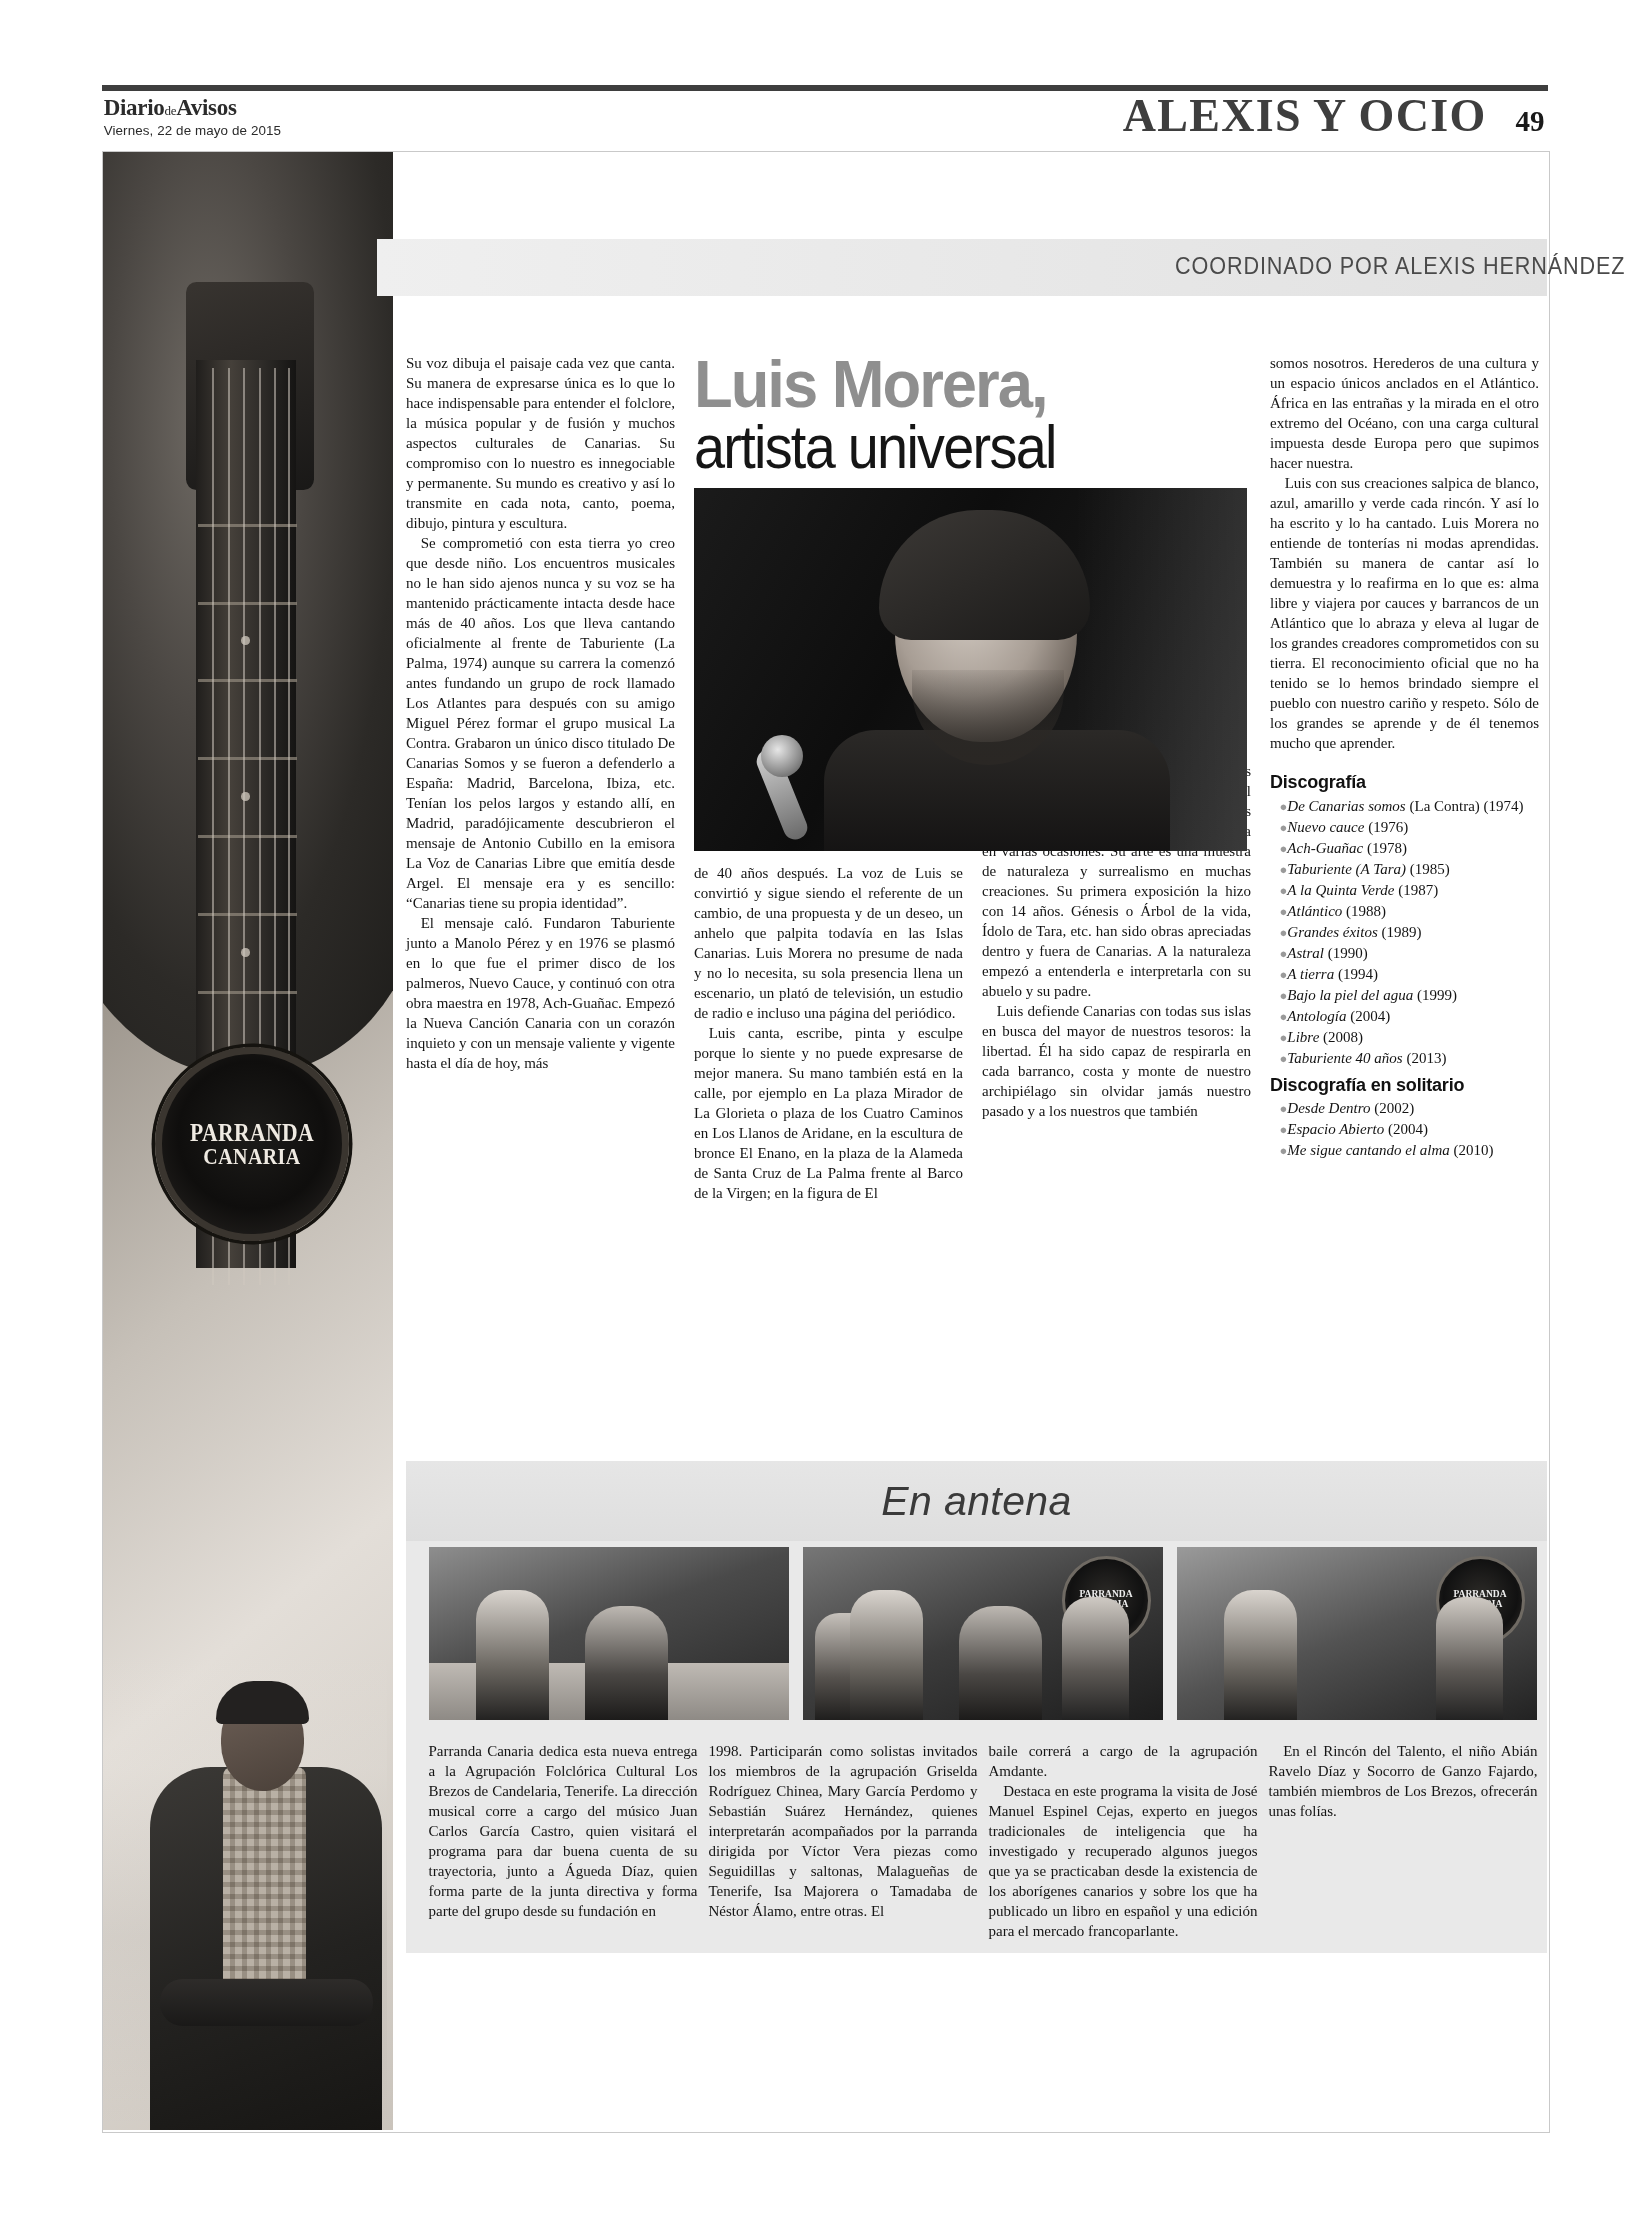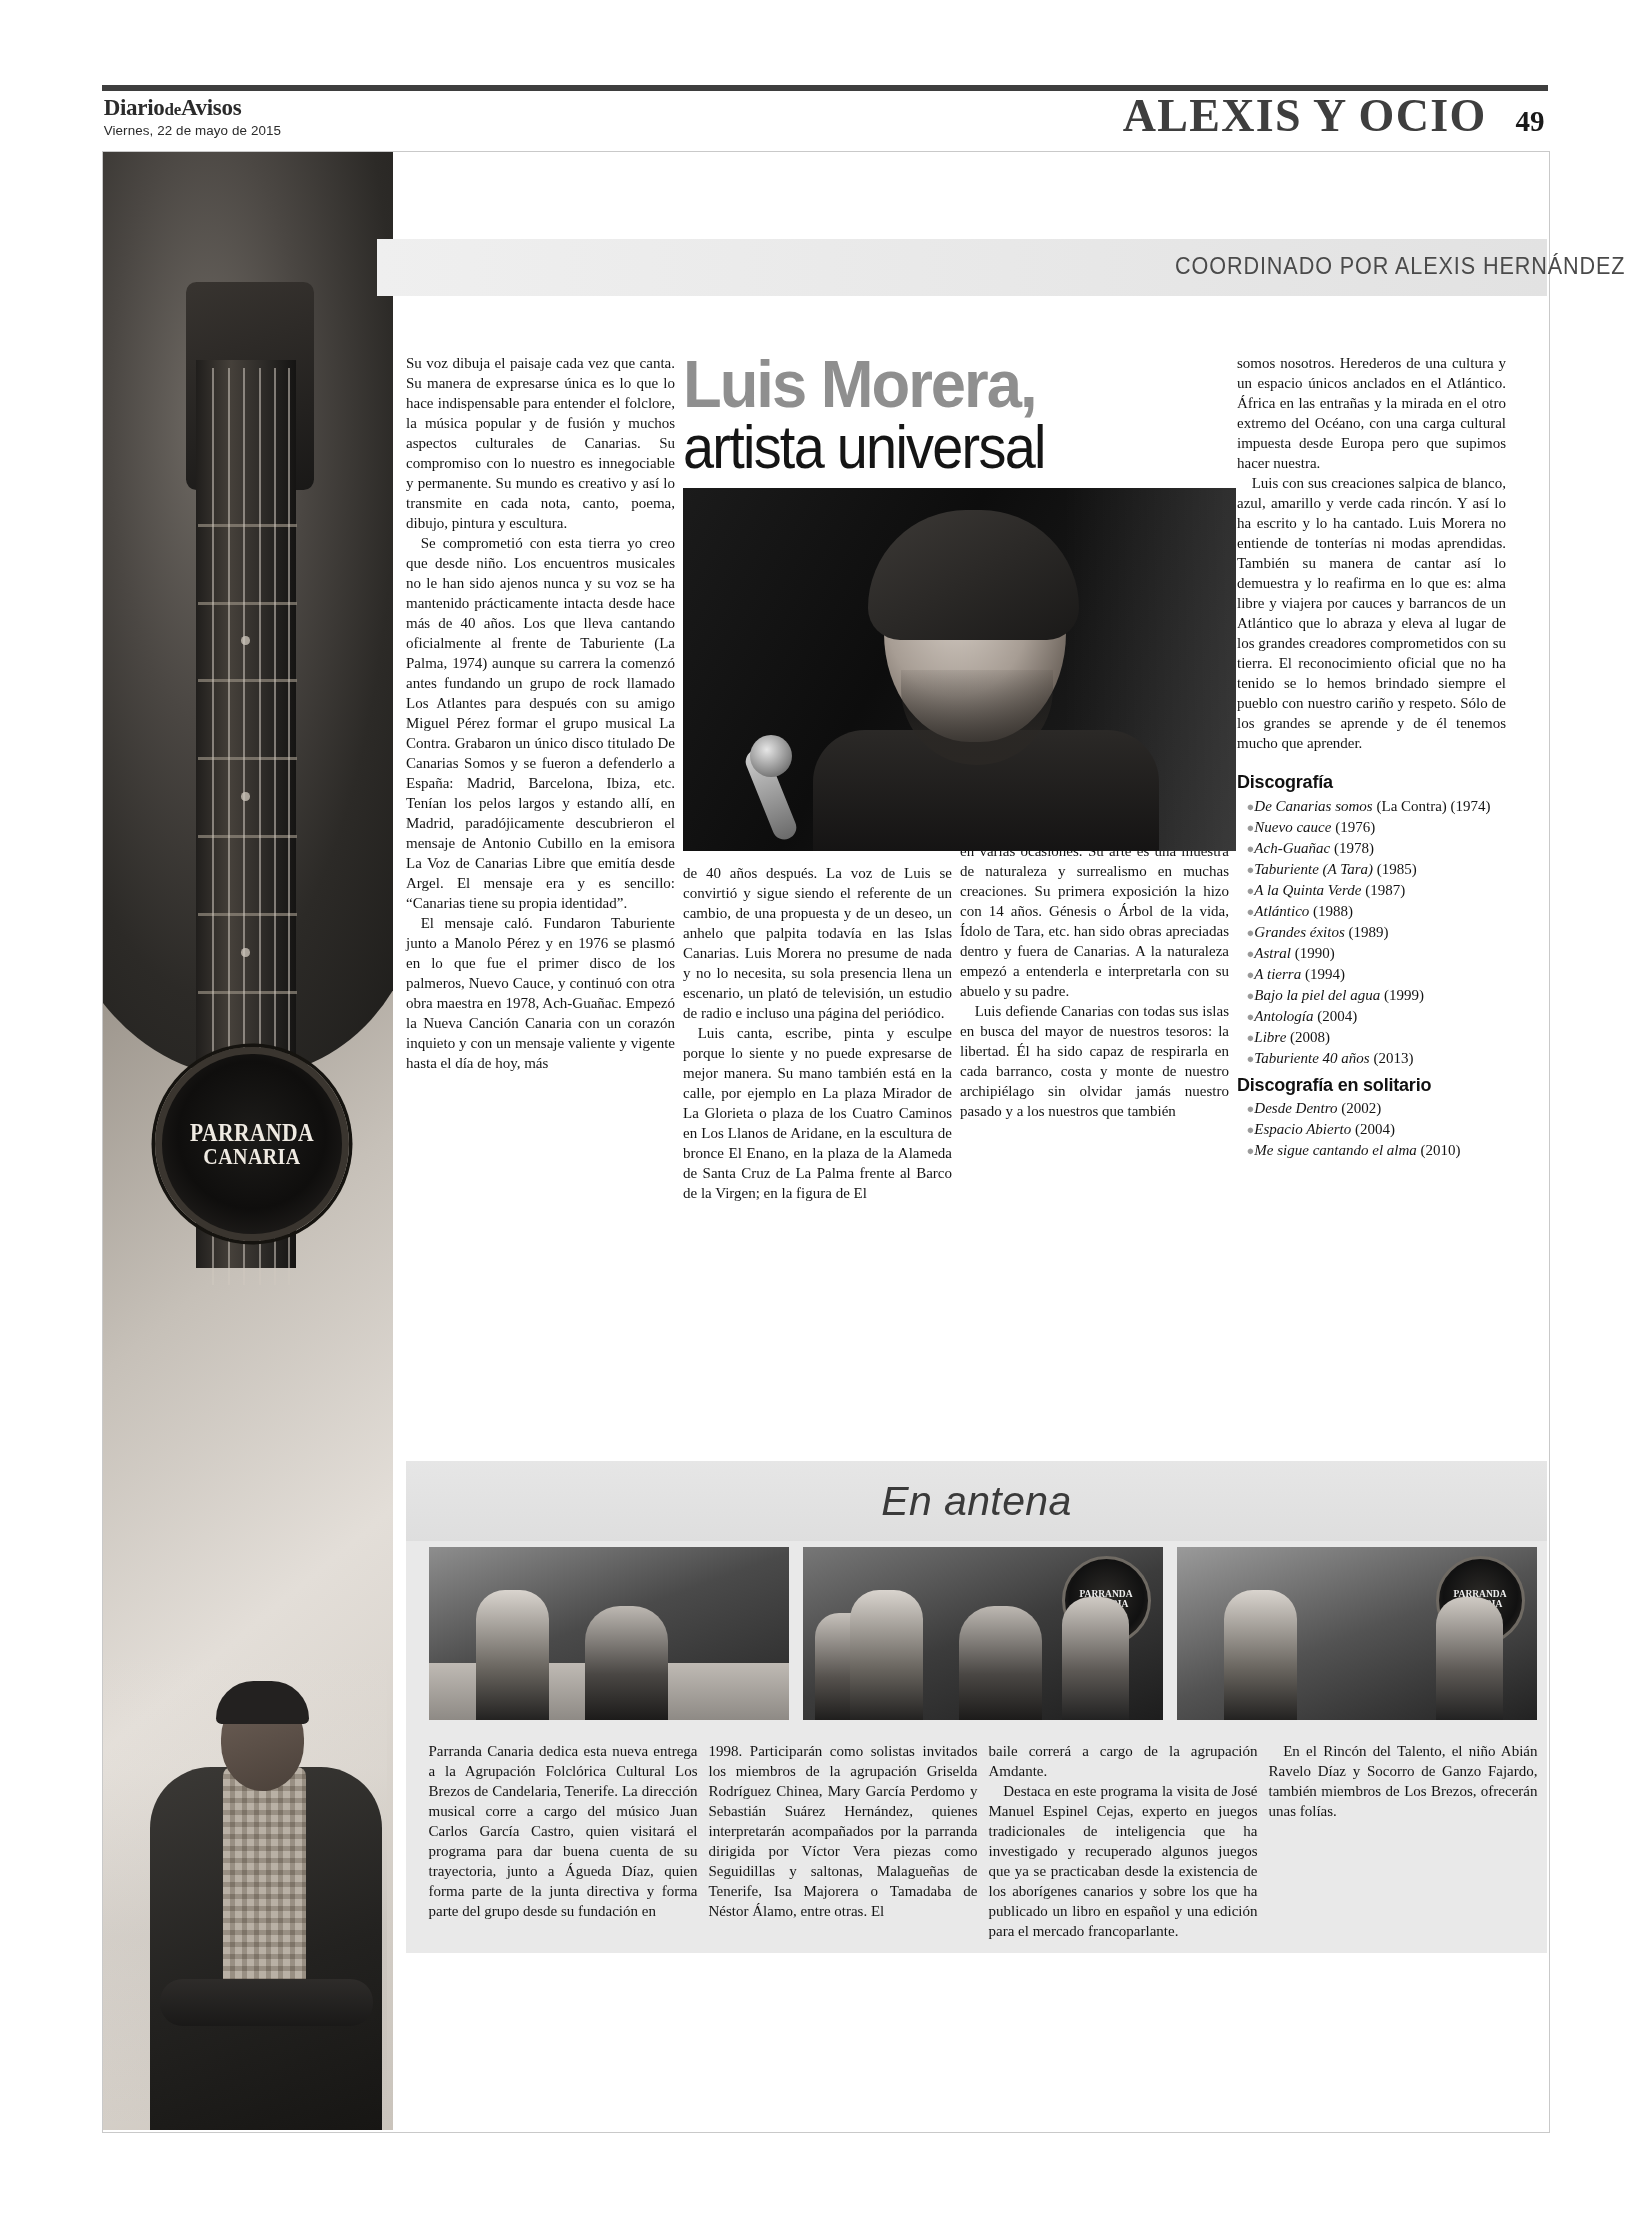--- a/index.html
+++ b/index.html
@@ -8,21 +8,21 @@
     font-family:"Liberation Serif",serif;color:#111;
   }
   .page{position:absolute;inset:0;background:#fff;}
 
   
   .masthead{position:absolute;left:102px;top:85px;width:1446px;}
   .rule-top{height:6px;background:#3e3e3e;width:100%;}
   .mast-row{display:flex;align-items:flex-start;justify-content:space-between;margin-top:5.2px;}
   .mast-left{padding-left:1.7px;}
   .mast-title{font-family:"Liberation Serif",serif;font-weight:bold;font-size:23px;letter-spacing:-0.3px;color:#2b2b2b;line-height:1.05;}
-  .mast-title .small{font-size:17px;font-weight:bold;}
+  .mast-title .small{font-size:13px;font-weight:normal;}
   .mast-date{font-family:Liberation Sans, sans-serif;font-size:13.4px;color:#2b2b2b;margin-top:2.6px;letter-spacing:0.1px;}
   .mast-right{display:flex;align-items:baseline;gap:29px;margin-top:-3.5px;padding-right:3.5px;}
   .section-title{
     font-family:"Liberation Serif",serif;font-weight:bold;font-size:46px;letter-spacing:1.3px;
     color:#3e3e3e;line-height:1;
   }
   .page-num{font-family:"Liberation Serif",serif;font-weight:bold;font-size:29px;color:#1a1a1a;}
 
   
   .frame{position:absolute;left:102px;top:151px;width:1446px;height:1980px;border:0.9px solid #c9c9c9;background:#fff;}
@@ -72,21 +72,21 @@
   
   .byline-band{position:absolute;left:377px;top:239px;width:1170px;height:57px;
     background:linear-gradient(90deg,#efefef,#e2e2e2);}
   .byline{
     position:absolute;right:21px;top:252px;
     font-family:"Liberation Sans",sans-serif;font-weight:300;font-size:24px;letter-spacing:1px;color:#4a4a4a;
     transform:scaleX(.9);transform-origin:right center;
   }
 
   .article{position:absolute;left:406px;top:353px;width:1141px;}
-  .grid4{display:grid;grid-template-columns:269px 269px 269px 269px;column-gap:8px;}
+  .grid4{display:grid;grid-template-columns:269px 269px 269px 269px;column-gap:19px;}
   .col{width:269px;}
 
   .body-txt{
     font-family:"Liberation Serif",serif;font-size:15px;line-height:20px;
     text-align:justify;text-justify:inter-word;color:#141414;hyphens:auto;
   }
   .body-txt p{margin:0;text-indent:14.7px;}
   .body-txt p.first{text-indent:0;}
 
   

